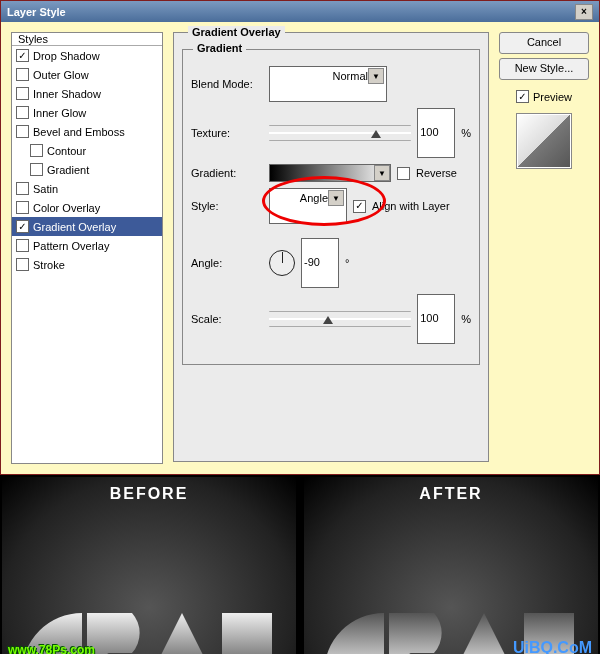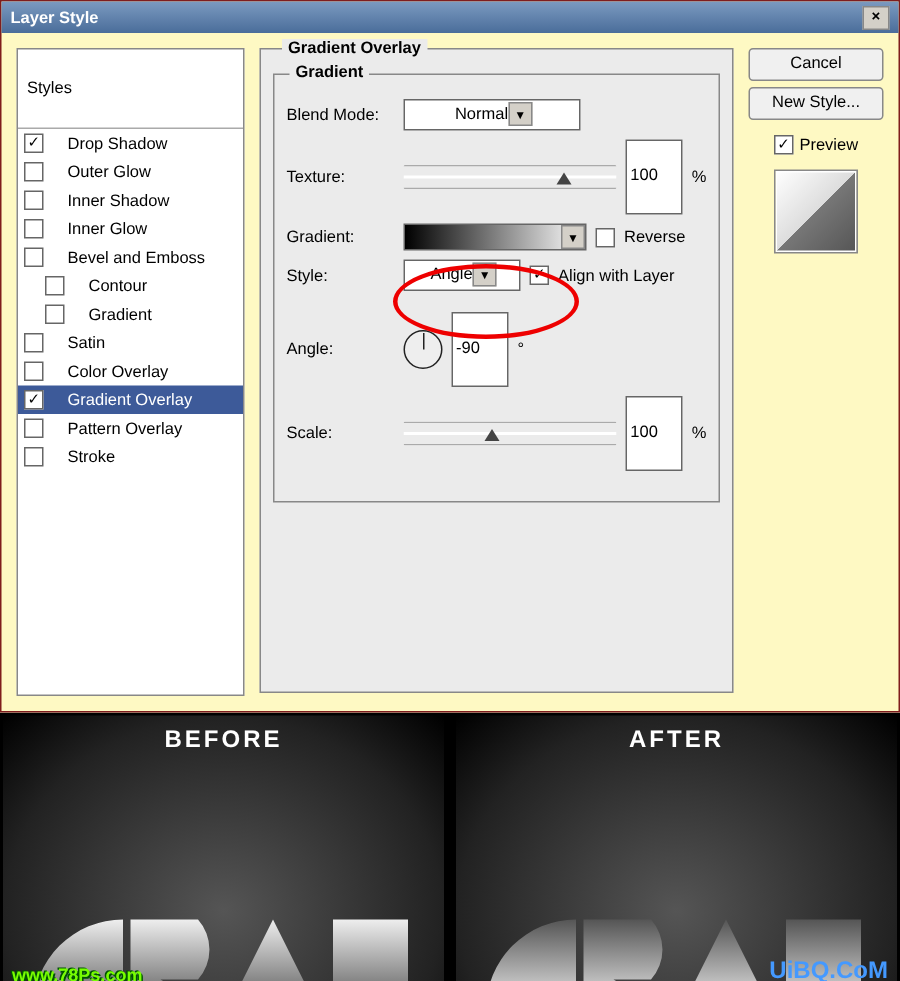--- a/index.html
+++ b/index.html
@@ -1,35 +1,35 @@
 <!DOCTYPE html>
 <html><head>
 <meta charset="utf-8">
 <style>
 body{margin:0;font-family:Tahoma,Arial,sans-serif;font-size:11px;background:#fff;width:600px}
 .dialog{border:1px solid #7f1d1d;background:#fef9c3;width:598px;position:relative}
 .titlebar{background:linear-gradient(#7b9ac0,#4a6d9a);color:#fff;font-weight:bold;padding:3px 6px;display:flex;justify-content:space-between;align-items:center;height:15px}
 .close-x{background:#d4d0c8;color:#000;width:16px;height:14px;text-align:center;line-height:13px;cursor:pointer;border:1px solid #888;font-size:10px}
 .body{display:flex;padding:10px;gap:10px}
 .styles-panel{width:150px;border:1px solid #888;background:#fff;height:430px}
-.styles-hdr{padding:20px 6px;border-bottom:1px solid #aaa}
+.styles-hdr{padding:0 6px;border-bottom:1px solid #aaa}
 .styles-sub{padding:4px 6px;border-bottom:1px solid #aaa;text-decoration:underline}
-.style-item{padding:3px 4px;display:flex;align-items:center;gap:16px}
+.style-item{padding:3px 4px;display:flex;align-items:center;gap:4px}
 .style-item.indent{padding-left:18px}
 .style-item.sel{background:#3d5a99;color:#fff}
 .chk{width:11px;height:11px;border:1px solid #666;background:#fff;display:inline-flex;align-items:center;justify-content:center;font-size:10px;line-height:10px}
 .chk.on::after{content:"✓";color:#000;font-size:10px}
 .style-item.sel .chk.on::after{color:#000}
 .center{flex:1;position:relative;border:1px solid #888;background:#ebebeb;padding:8px;height:430px;box-sizing:border-box}
 .section-label{position:absolute;top:-7px;left:14px;background:#ebebeb;padding:0 4px;font-weight:bold}
 .fieldset{border:1px solid #888;margin-top:8px;padding:10px 8px 14px;position:relative}
 .fieldset .leg{position:absolute;top:-8px;left:10px;background:#ebebeb;padding:0 4px;font-weight:bold}
 .row{display:flex;align-items:center;margin:6px 0;gap:6px}
 .row-label{width:72px;text-align:left}
-.select{background:#fff;border:1px solid #666;height:18px;display:flex;align-items:center;justify-content:center;padding:0 2px 1px 4px}
+.select{background:#fff;border:1px solid #666;height:18px;display:flex;align-items:center;justify-content:flex-end;padding:0 2px 16px 4px}
 .select .arr{width:14px;height:14px;background:#d4d0c8;border:1px solid #888;display:flex;align-items:center;justify-content:center;font-size:8px}
 .slider{height:14px;position:relative;flex:1;background:linear-gradient(#fff,#fff) center/100% 2px no-repeat;border-bottom:1px solid #aaa;border-top:1px solid #aaa;border-radius:1px}
 .slider .thumb{position:absolute;top:4px;width:0;height:0;border-left:5px solid transparent;border-right:5px solid transparent;border-bottom:8px solid #444}
 .num{width:32px;height:14px;border:1px solid #666;background:#fff;padding:17px 2px;text-align:left}
 .grad-swatch{width:120px;height:16px;border:1px solid #666;background:linear-gradient(to right,#000,#fff);display:flex;justify-content:flex-end}
 .grad-swatch .arr{width:14px;height:14px;background:#d4d0c8;border:1px solid #888;display:flex;align-items:center;justify-content:center;font-size:8px}
 .angle-dial{width:24px;height:24px;border:1px solid #222;border-radius:50%;position:relative;background:#eee}
 .angle-dial::after{content:"";position:absolute;left:50%;top:50%;width:1px;height:11px;background:#222;transform-origin:top center;transform:rotate(180deg)}
 .red-circle{position:absolute;border:3px solid #e00;border-radius:50%/50%;width:118px;height:44px;top:143px;left:88px;pointer-events:none}
 .right{width:90px;display:flex;flex-direction:column;gap:4px;align-items:center}

